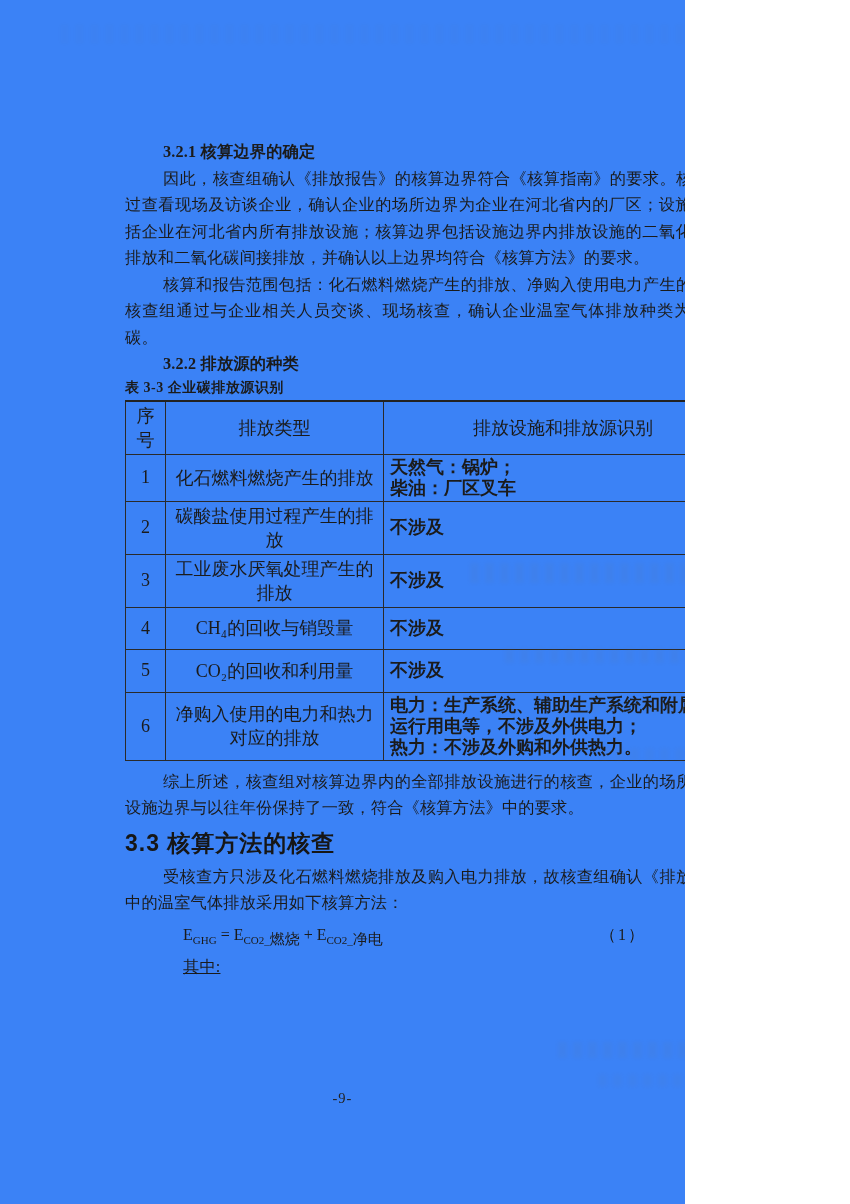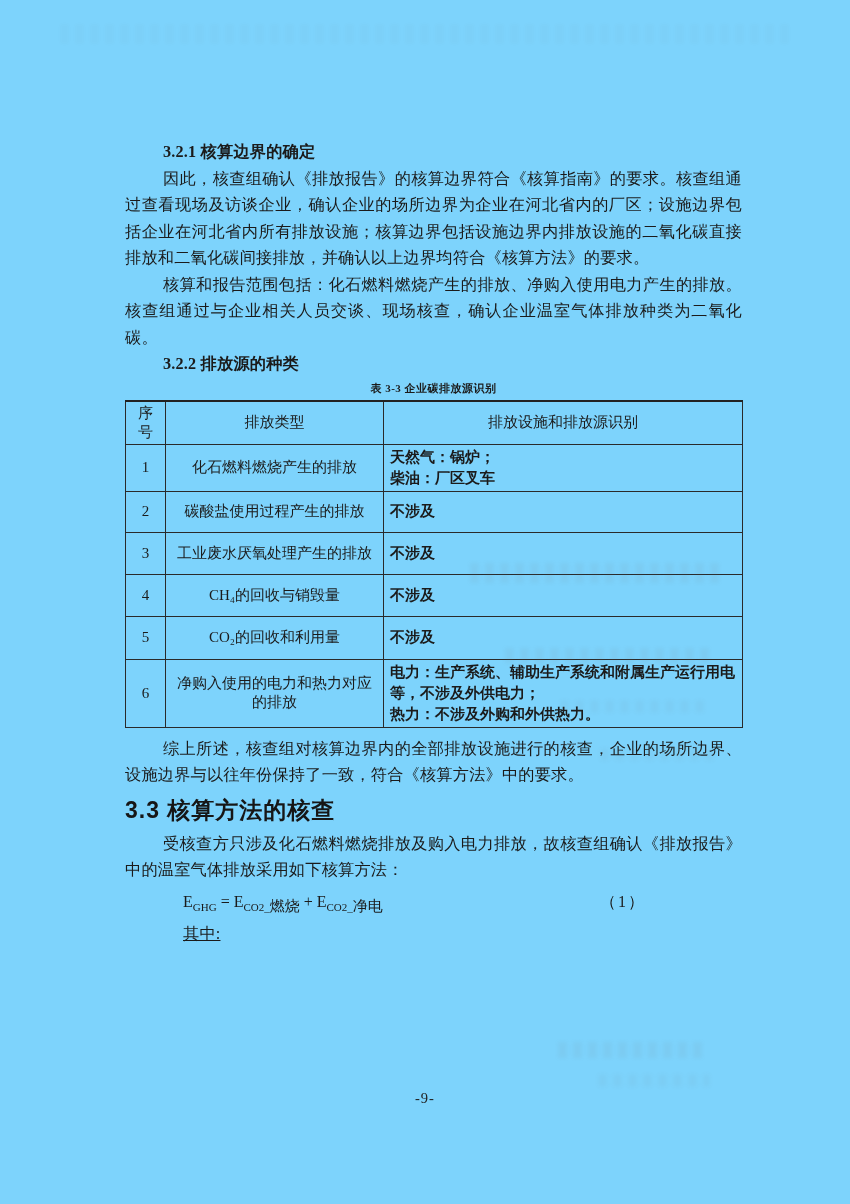--- a/index.html
+++ b/index.html
@@ -1,51 +1,50 @@
 <!DOCTYPE html>
 <html lang="zh"><head>
 <meta charset="utf-8">
 <style>
   html,body{margin:0;padding:0;background:#ffffff;}
   .page{
     position:relative;
-    width:850px;height:1204px;
-    background:#7dd3fc;
+    width:685px;height:1204px;
+    background:#3b82f6;
     overflow:hidden;
     font-family:"Liberation Serif", serif;
     color:#1b1b1b;
   }
   .content{
     position:absolute;
     left:125px;top:139px;
     width:617px;
   }
   .content p,.content h3{
     margin:0;
     font-size:16.2px;
     line-height:26.5px;
     text-align:justify;
     font-weight:normal;
     letter-spacing:0.2px;
   }
   .indent{text-indent:38px;}
   h3.sub-heading{font-weight:bold;text-indent:38px;}
   .table-caption{
-    font-size:11px;
+    font-size:14px;
     font-weight:bold;
-    text-align:center;
     line-height:20px;
     margin:0 0 2px 0;
     letter-spacing:0.5px;
   }
   table.src-table{
     border-collapse:collapse;
     width:617px;
     table-layout:fixed;
-    font-size:15px;
+    font-size:18px;
   }
   table.src-table th, table.src-table td{
     border:1.5px solid #2a2a2a;
     padding:2px 6px;
     vertical-align:middle;
   }
   table.src-table{border-top:2.5px solid #222;}
   th{font-weight:normal;text-align:center;}
   td.c-no{text-align:center;}
   td.c-type{text-align:center;}

